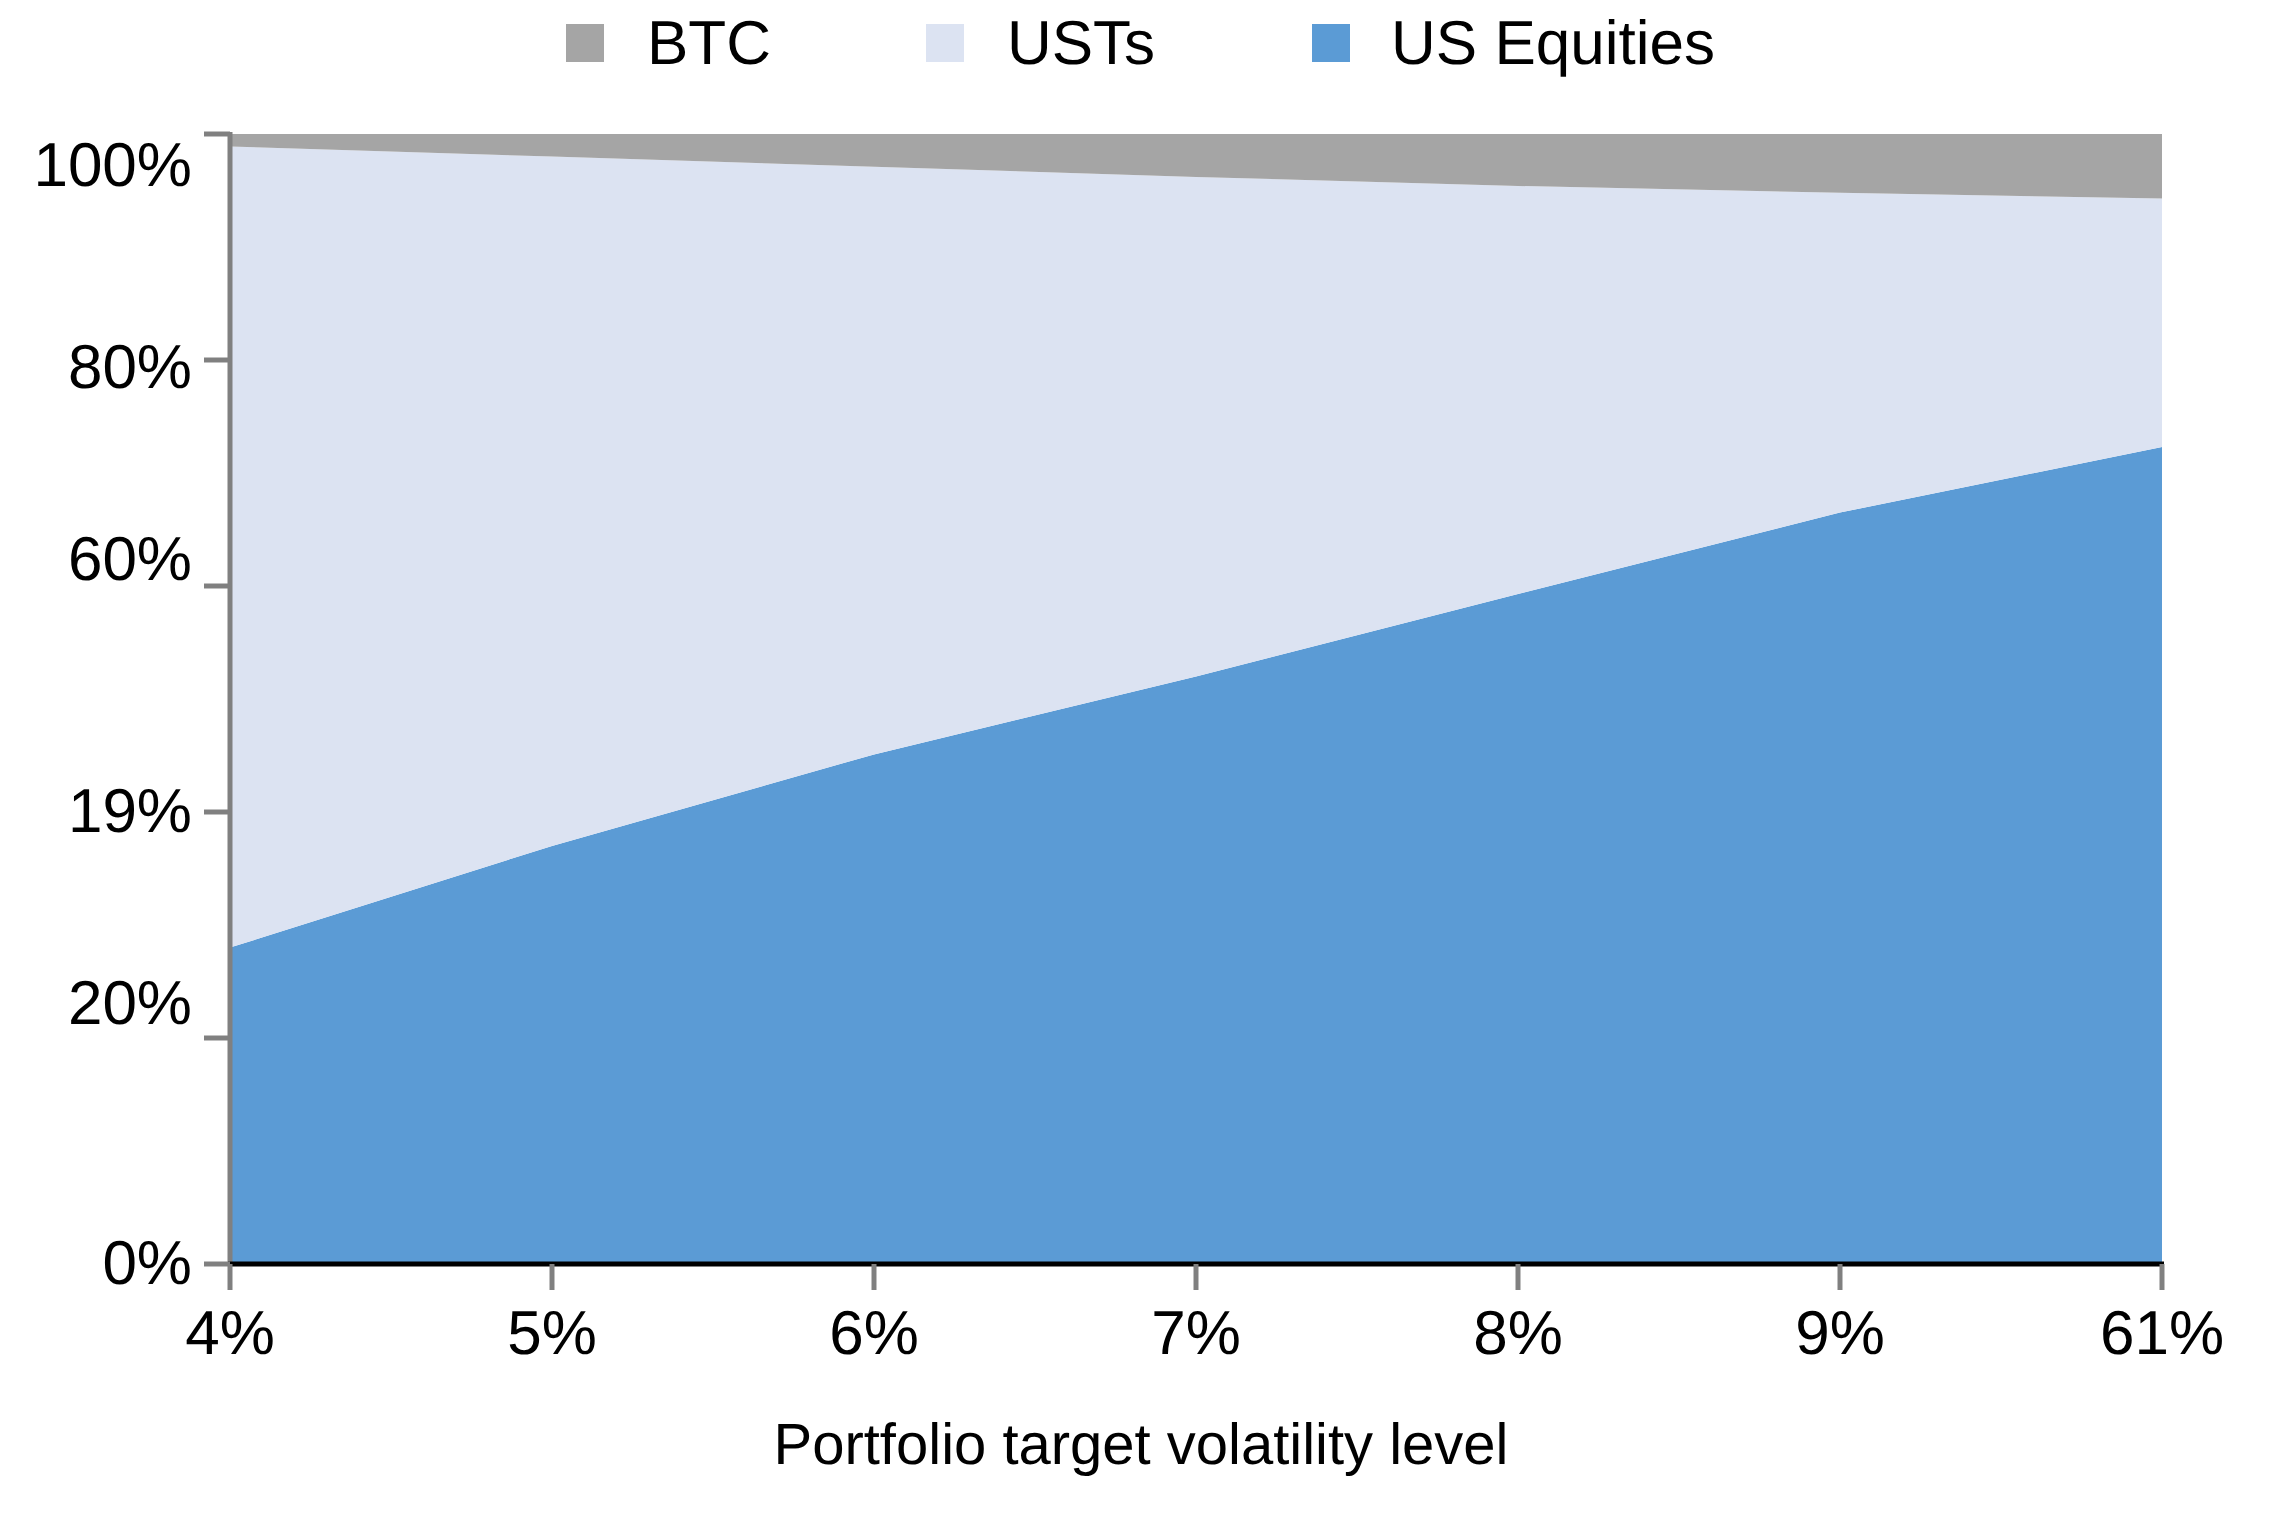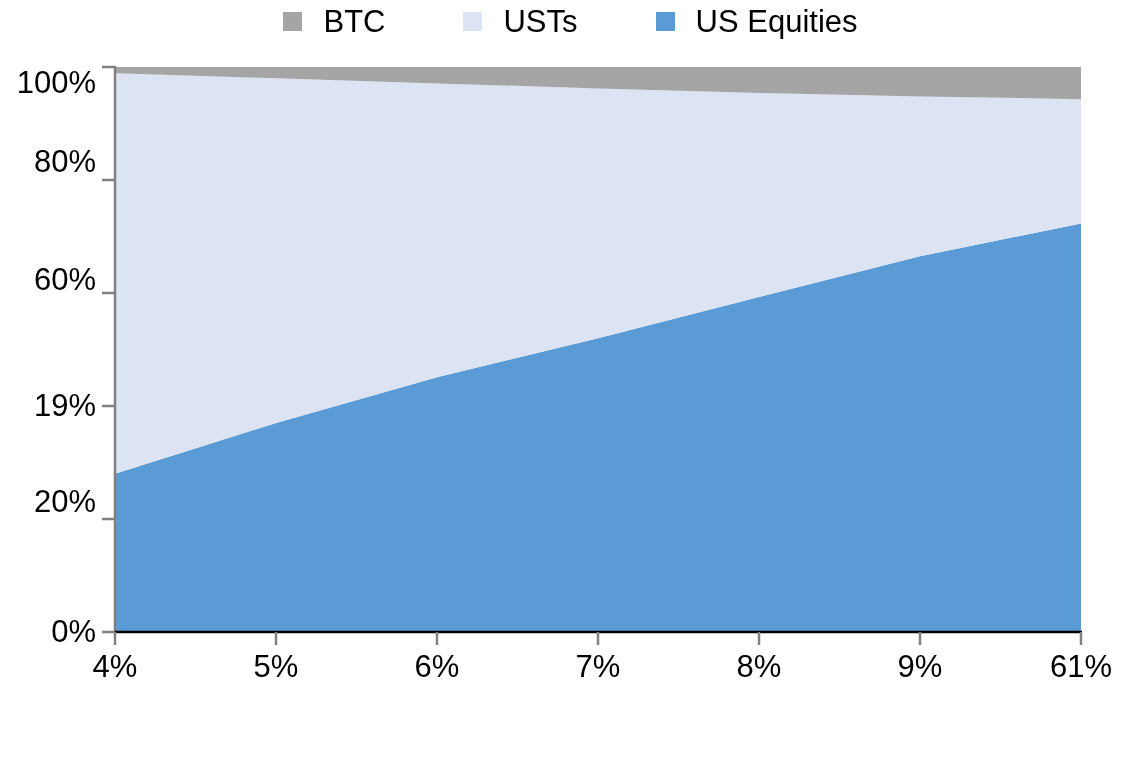--- a/index.html
+++ b/index.html
@@ -156,28 +156,29 @@
           <line x1="1081" y1="632" x2="1081" y2="645" stroke="#808080" stroke-width="2.5"></line>
         </g>
     </svg>
   </div>
 
   <div id="ytick-labels">
       <div class="ytick-label" style="top: 616px;">0%</div>
       <div class="ytick-label" style="top: 486px;">20%</div>
       <div class="ytick-label" style="top: 390px;">19%</div>
       <div class="ytick-label" style="top: 264px; padding-left: 22px;">60%</div>
-      <div class="ytick-label" style="top: 146px;">80%</div>
+      <div class="ytick-label" style="top: 168px;">80%</div>
       <div class="ytick-label" style="top: 51px; margin-top: 16px;">100%</div>
     </div>
 
   <div id="xtick-labels">
       <div class="xtick-label" style="left: 115px; top: 6px;">4%</div>
       <div class="xtick-label" style="left: 276px; top: 6px;">5%</div>
       <div class="xtick-label" style="left: 437px; top: 6px;">6%</div>
       <div class="xtick-label" style="left: 598px; top: 6px;">7%</div>
       <div class="xtick-label" style="left: 759px; top: 6px;">8%</div>
       <div class="xtick-label" style="left: 920px; top: 6px;">9%</div>
       <div class="xtick-label" style="left: 1081px; top: 6px;">61%</div>
     </div>
 
+  <div id="x-axis-title">Portfolio target volatility level</div>
 
 </div>
 
 </body></html>

